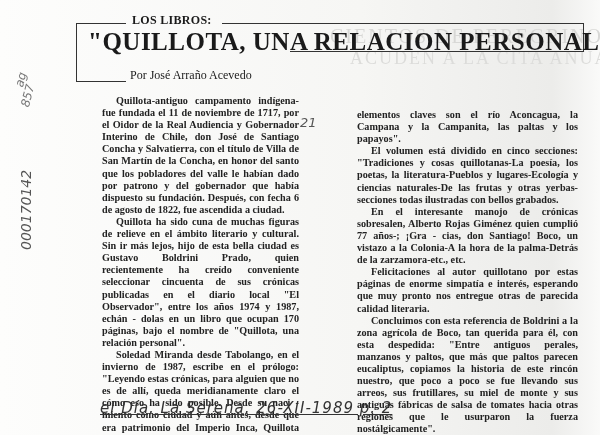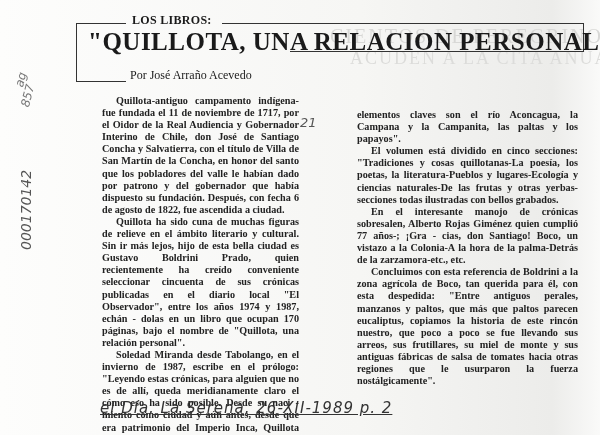--- a/index.html
+++ b/index.html
@@ -49,20 +49,21 @@
   <div class="col col-left">
     <p>Quillota-antiguo campamento indígena-fue fundada el 11 de noviembre de 1717, por el Oidor de la Real Audiencia y Gobernador Interino de Chile, don José de Santiago Concha y Salvatierra, con el título de Villa de San Martín de la Concha, en honor del santo que los pobladores del valle le habían dado por patrono y del gobernador que había dispuesto su fundación. Después, con fecha 6 de agosto de 1822, fue ascendida a ciudad.</p>
     <p>Quillota ha sido cuna de muchas figuras de relieve en el ámbito literario y cultural. Sin ir más lejos, hijo de esta bella ciudad es Gustavo Boldrini Prado, quien recientemente ha creído conveniente seleccionar cincuenta de sus crónicas publicadas en el diario local "El Observador", entre los años 1974 y 1987, echán - dolas en un libro que ocupan 170 páginas, bajo el nombre de "Quillota, una relación personal".</p>
     <p>Soledad Miranda desde Tabolango, en el invierno de 1987, escribe en el prólogo: "Leyendo estas crónicas, para alguien que no es de allí, queda meridianamente claro el cómo eso ha sido posible. Desde su naci - miento como ciudad y aún antes, desde que era patrimonio del Imperio Inca, Quillota tuvo carac - terísticas definidas y específicas. Valorada por la fertilidad de sus campos, entonces y ahora, dio siem - pre a sus habitantes un marco natural en el que los</p>
   </div>
 
   <div class="col col-right">
     <p style="text-indent:0">elementos claves son el río Aconcagua, la Campana y la Campanita, las paltas y los papayos".</p>
     <p>El volumen está dividido en cinco secciones: "Tradiciones y cosas quillotanas-La poesía, los poetas, la literatura-Pueblos y lugares-Ecología y ciencias naturales-De las frutas y otras yerbas-secciones todas ilustradas con bellos grabados.</p>
     <p>En el interesante manojo de crónicas sobresalen, Alberto Rojas Giménez quien cumplió 77 años-; ¡Gra - cias, don Santiago! Boco, un vistazo a la Colonia-A la hora de la palma-Detrás de la zarzamora-etc., etc.</p>
+    <p>Felicitaciones al autor quillotano por estas páginas de enorme simpatía e interés, esperando que muy pronto nos entregue otras de parecida calidad literaria.</p>
     <p>Concluimos con esta referencia de Boldrini a la zona agrícola de Boco, tan querida para él, con esta despedida: "Entre antiguos perales, manzanos y paltos, que más que paltos parecen eucaliptus, copiamos la historia de este rincón nuestro, que poco a poco se fue llevando sus arreos, sus frutillares, su miel de monte y sus antiguas fábricas de salsa de tomates hacia otras regiones que le usurparon la fuerza nostálgicamente".</p>
   </div>
 
   <div class="hand hand-cite">el Día, La Serena, 26-XII-1989 p. 2</div>
   <div class="hand hand-side1">ag</div>
   <div class="hand hand-side2">857</div>
   <div class="hand hand-code">000170142</div>
 </div>
 
 </body></html>

